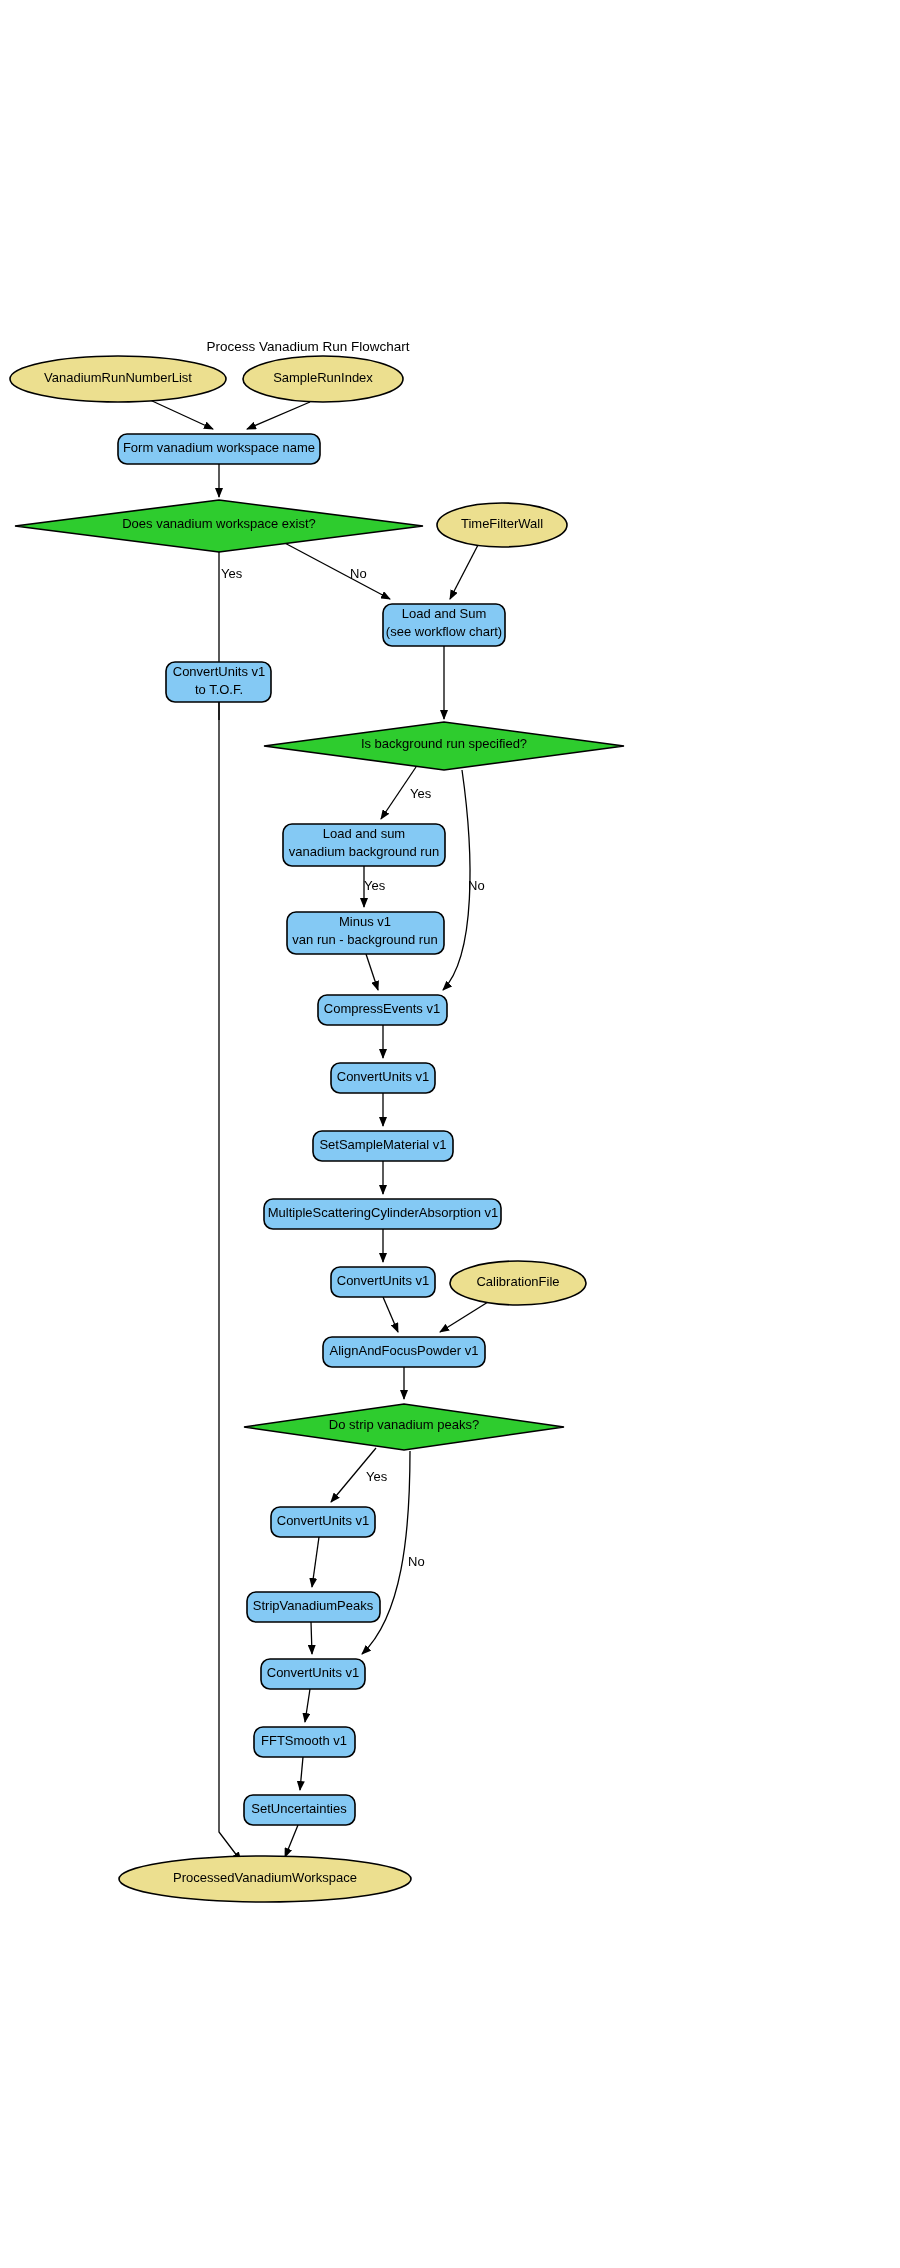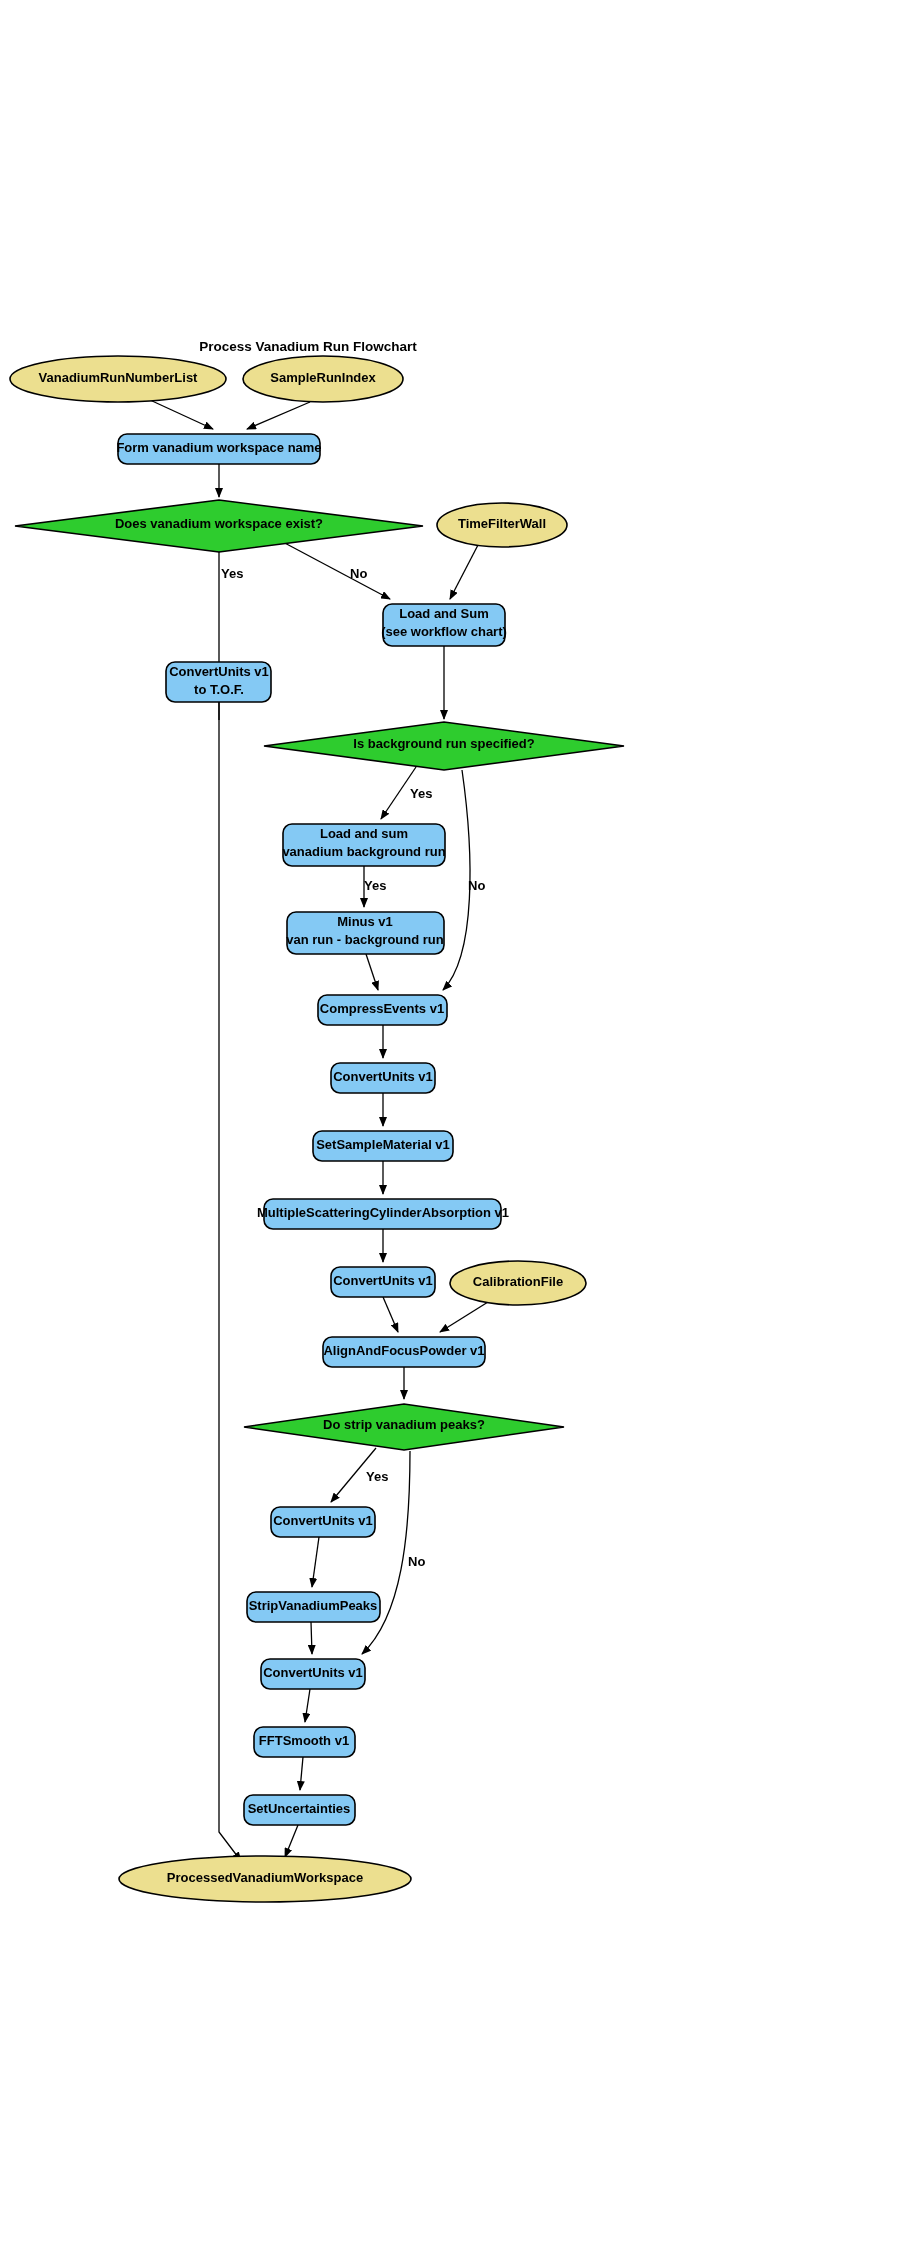--- a/index.html
+++ b/index.html
@@ -6,21 +6,20 @@
     margin: 0;
     padding: 0;
     background: #ffffff;
   }
   #chart-root {
     position: relative;
     width: 724px;
     height: 2268px;
     background: #ffffff;
     font-family: "Liberation Sans", sans-serif;
-    font-weight: bold;
   }
   svg#flow {
     display: block;
     width: 900px;
     height: 2268px;
   }
   .node-shape {
     stroke: #000000;
     stroke-width: 1.6;
   }

